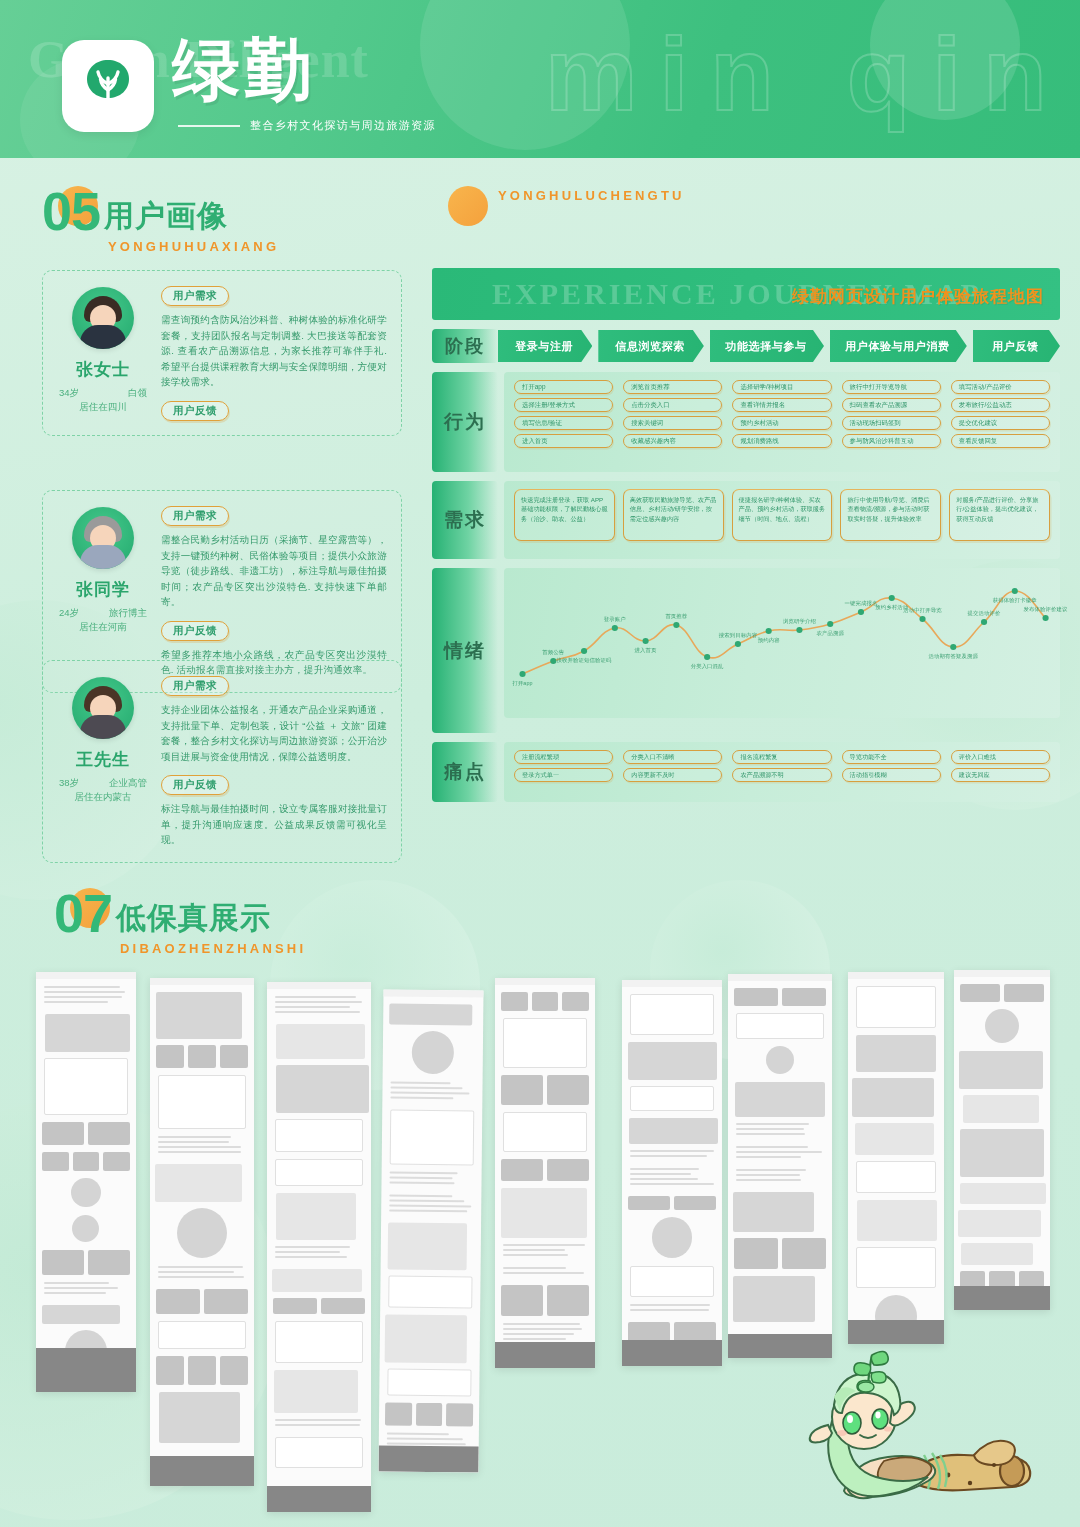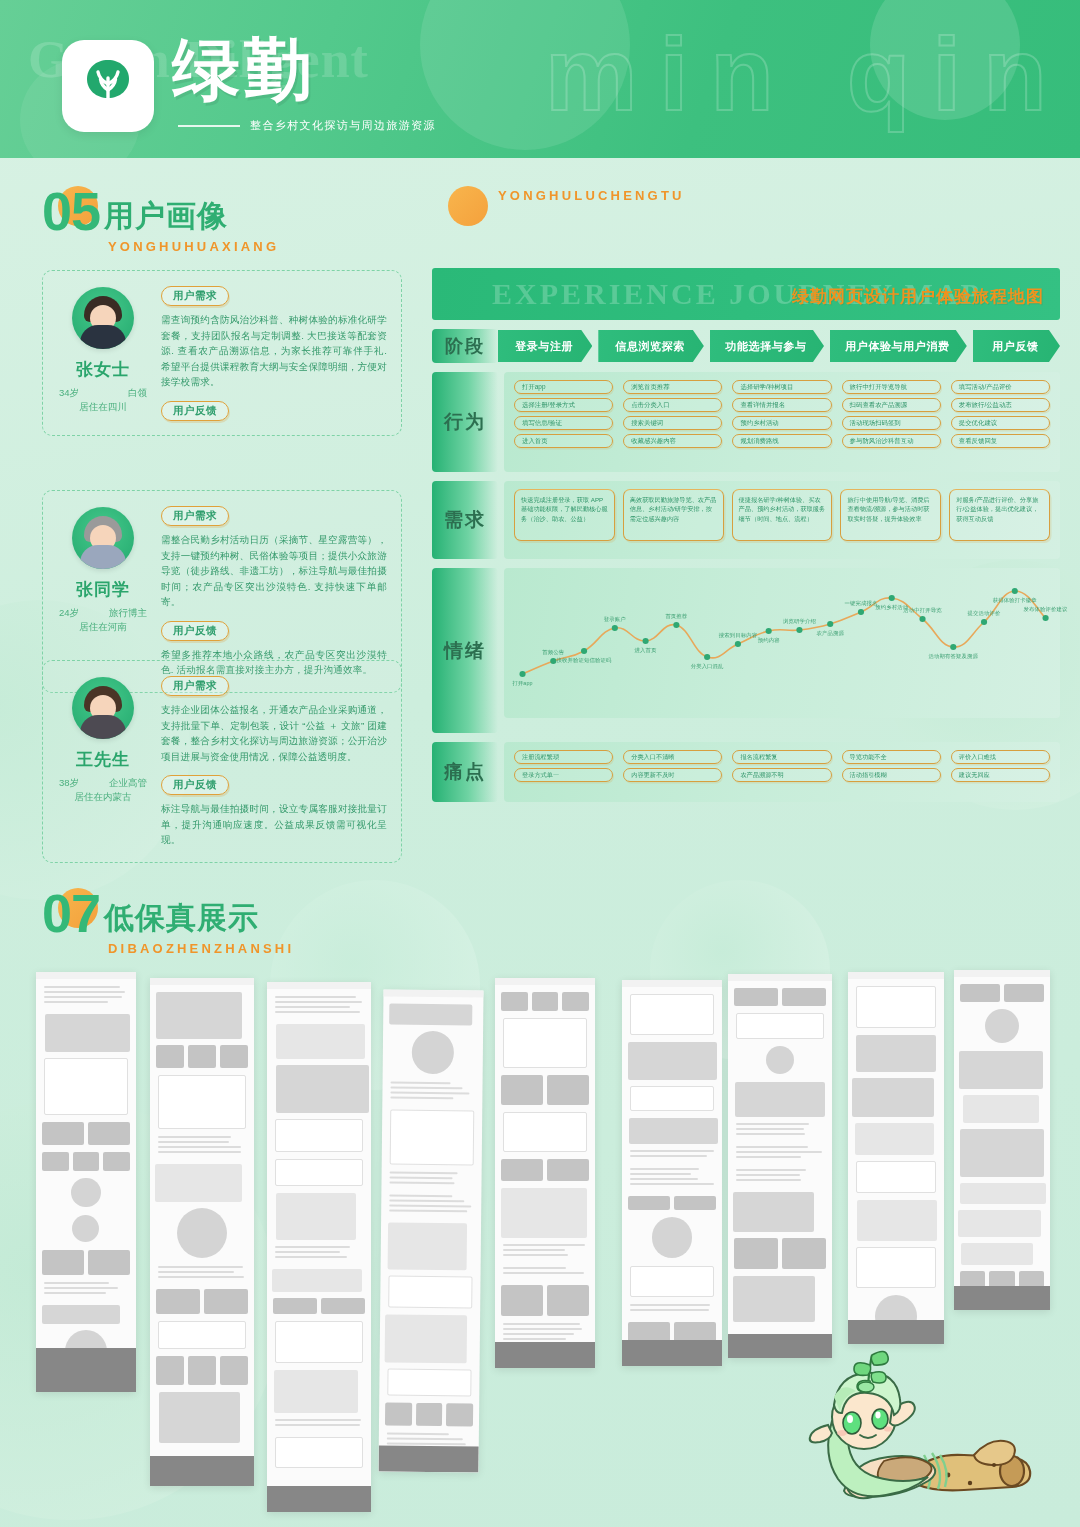--- a/index.html
+++ b/index.html
@@ -504,21 +504,21 @@
             </div>
             <div class="pain-col">
               <div class="pain-pill">评价入口难找</div>
               <div class="pain-pill">建议无回应</div>
             </div>
           </div>
       </div>
     </div>
   </div>
 
-  <div class="sec-head" style="left:42px; top:888px;">
+  <div class="sec-head" style="left:54px; top:888px;">
     <div class="sec-dot"></div>
     <div class="sec-row">
       <span class="sec-num">07</span>
       <span class="sec-cn">低保真展示</span>
     </div>
     <div class="sec-en" style="margin-left:66px;margin-top:2px;">DIBAOZHENZHANSHI</div>
   </div>
 
   <div class="wf-area" id="wf-area">
       <div class="wf" style="left: 36px; top: 12px; width: 100px; height: 420px;">

